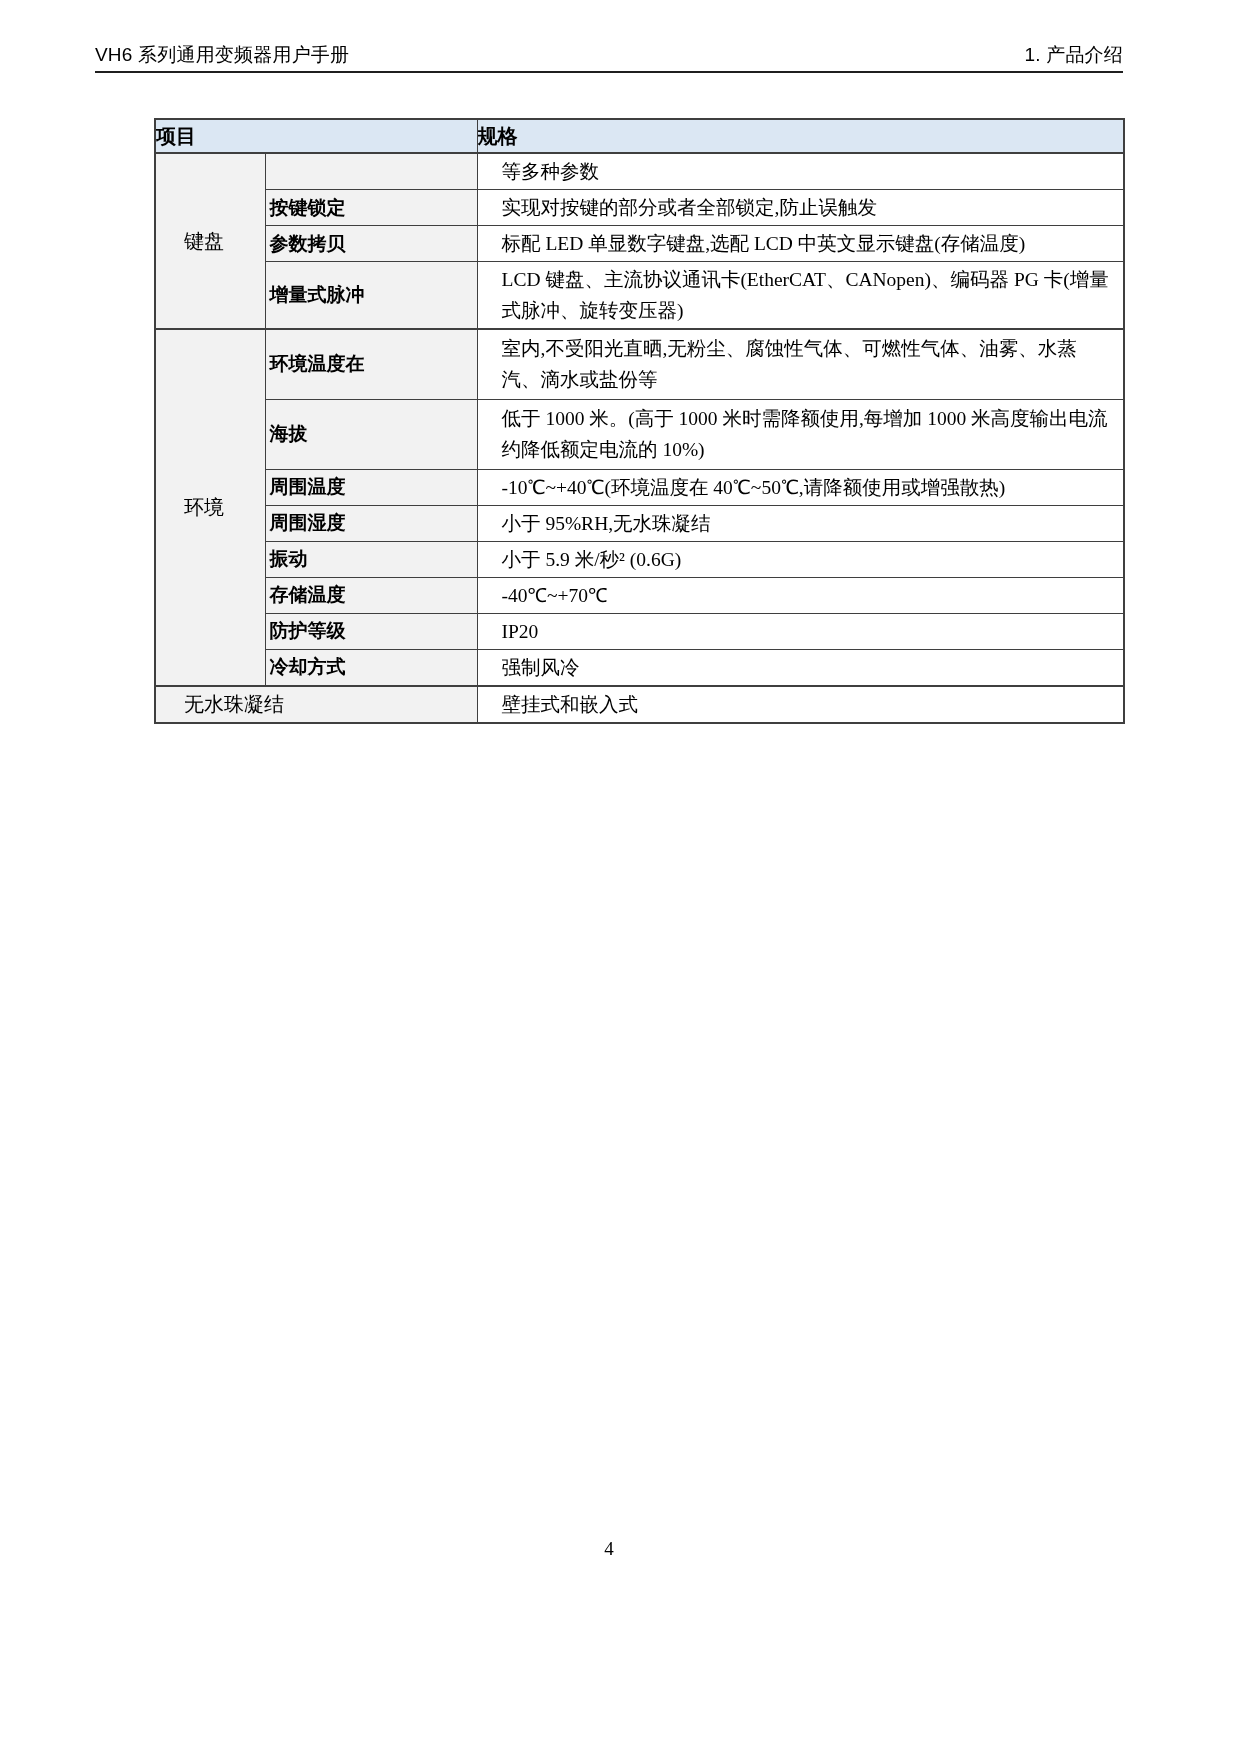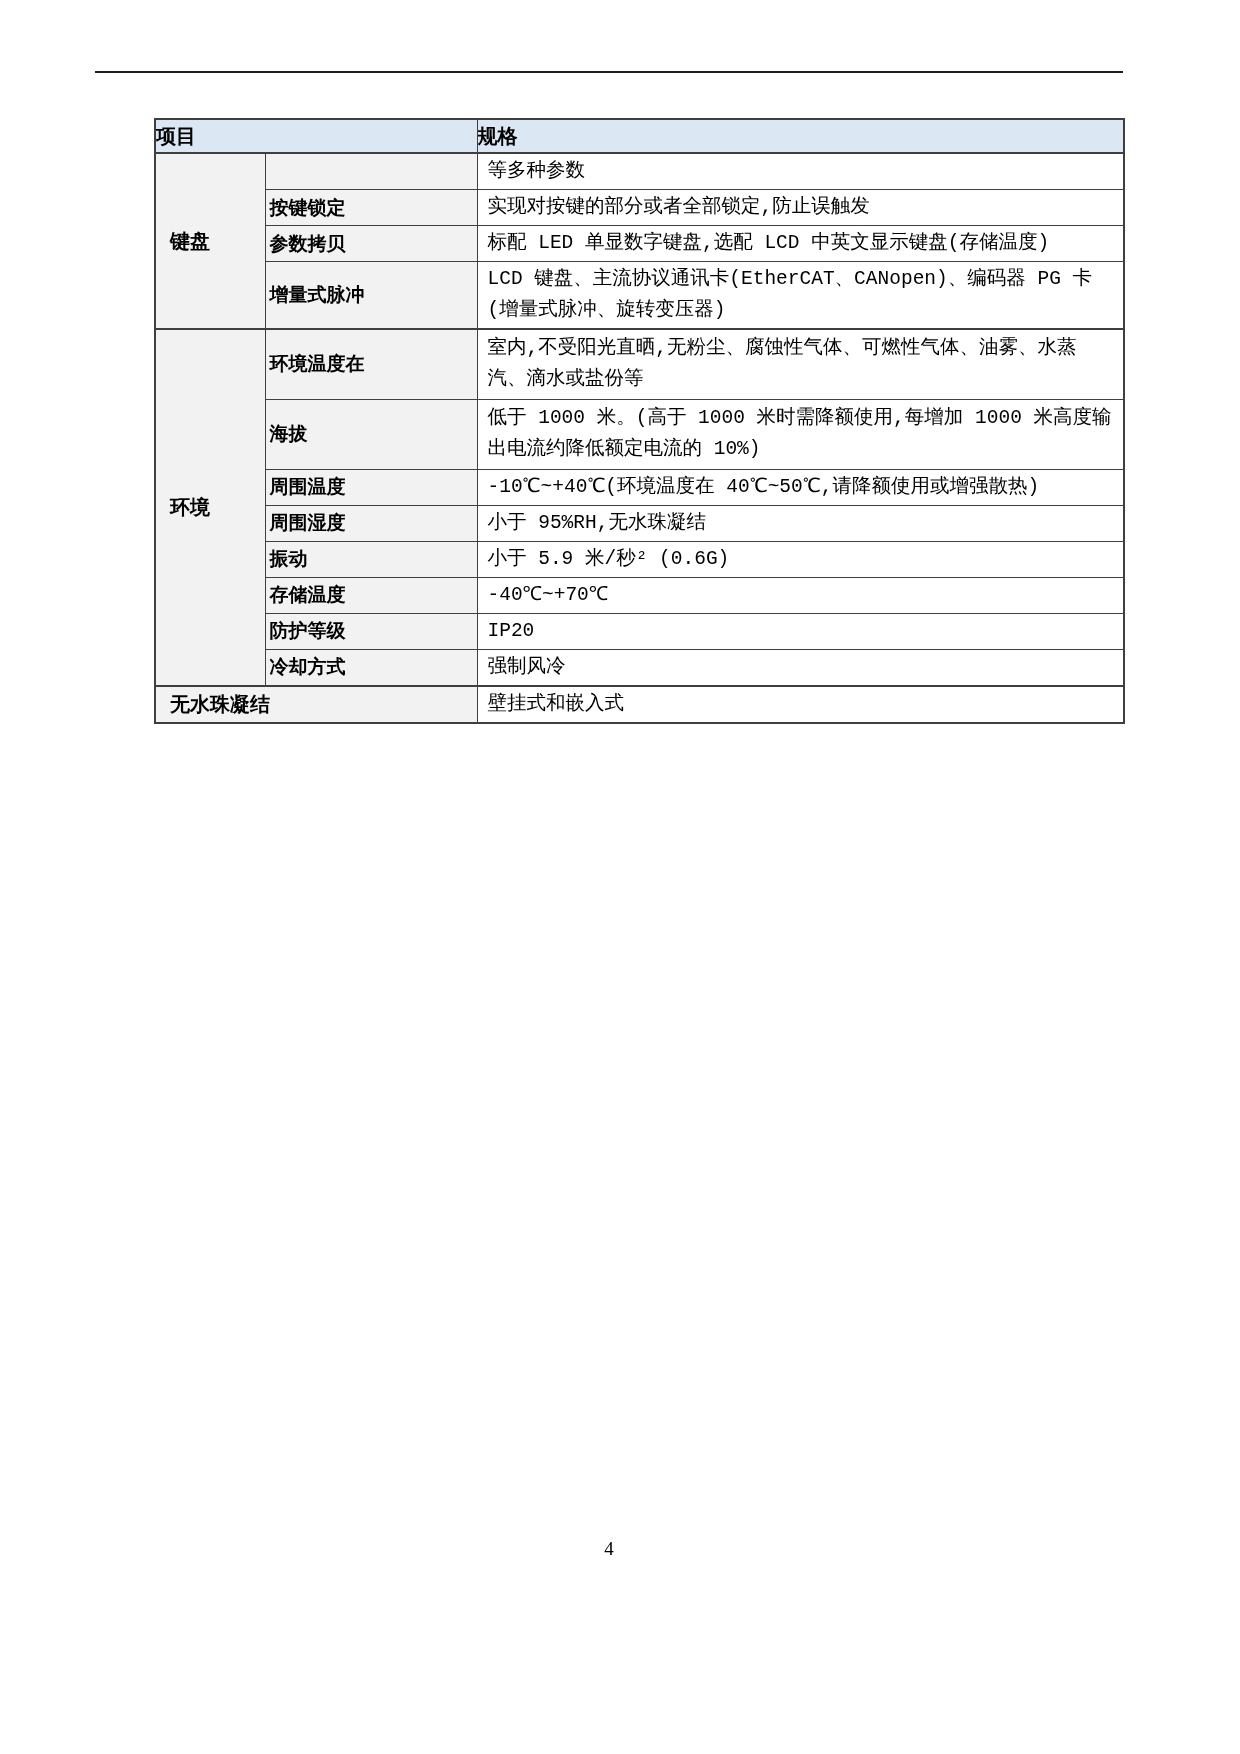--- a/index.html
+++ b/index.html
@@ -36,53 +36,57 @@
     overflow:hidden;
   }
   .spec-table th {
     background:#dbe7f3;
     font-size:20px; font-weight:bold;
     text-align:left; height:32px;
     border-bottom:2px solid #3f3f3f;
   }
   td.grp {
     background:#f2f2f2;
-    font-size:20px; font-weight:bold;
-    padding-left:14px;
+    font-size:20px; font-weight:normal;
+    padding-left:28px;
     margin-top:39px;
   }
   td.lbl {
     background:#f2f2f2;
     font-size:19px; font-weight:bold;
     padding-left:4px;
   }
   td.val {
     background:#ffffff;
-    font-family:Liberation Mono, monospace;
+    font-family:Liberation Serif, serif;
     font-size:19.5px;
     line-height:31px;
-    padding:2px 8px 2px 10px;
+    padding:2px 8px 2px 24px;
   }
   tr.h-s  { height:33px; }
   tr.h-m  { height:35px; }
   tr.h-d  { height:65px; }
   tr.h-d2 { height:70px; }
   tr.grp-start td { border-top:2px solid #3f3f3f; }
   .page-number {
     position:absolute; top:1538px; left:95px; width:1028px;
     text-align:center;
     font-family:"Liberation Serif","DejaVu Serif",serif;
     font-size:19px;
   }
 </style>
 </head>
 <body>
 
 <div class="page">
 
+  <div class="doc-header">
+    <span>VH6 系列通用变频器用户手册</span>
+    <span>1.  产品介绍</span>
+  </div>
   <div class="header-rule"></div>
 
   <table class="spec-table">
     <colgroup>
         <col class="c1">
         <col class="c2">
         <col class="c3">
       </colgroup>
     <thead>
       <tr>

